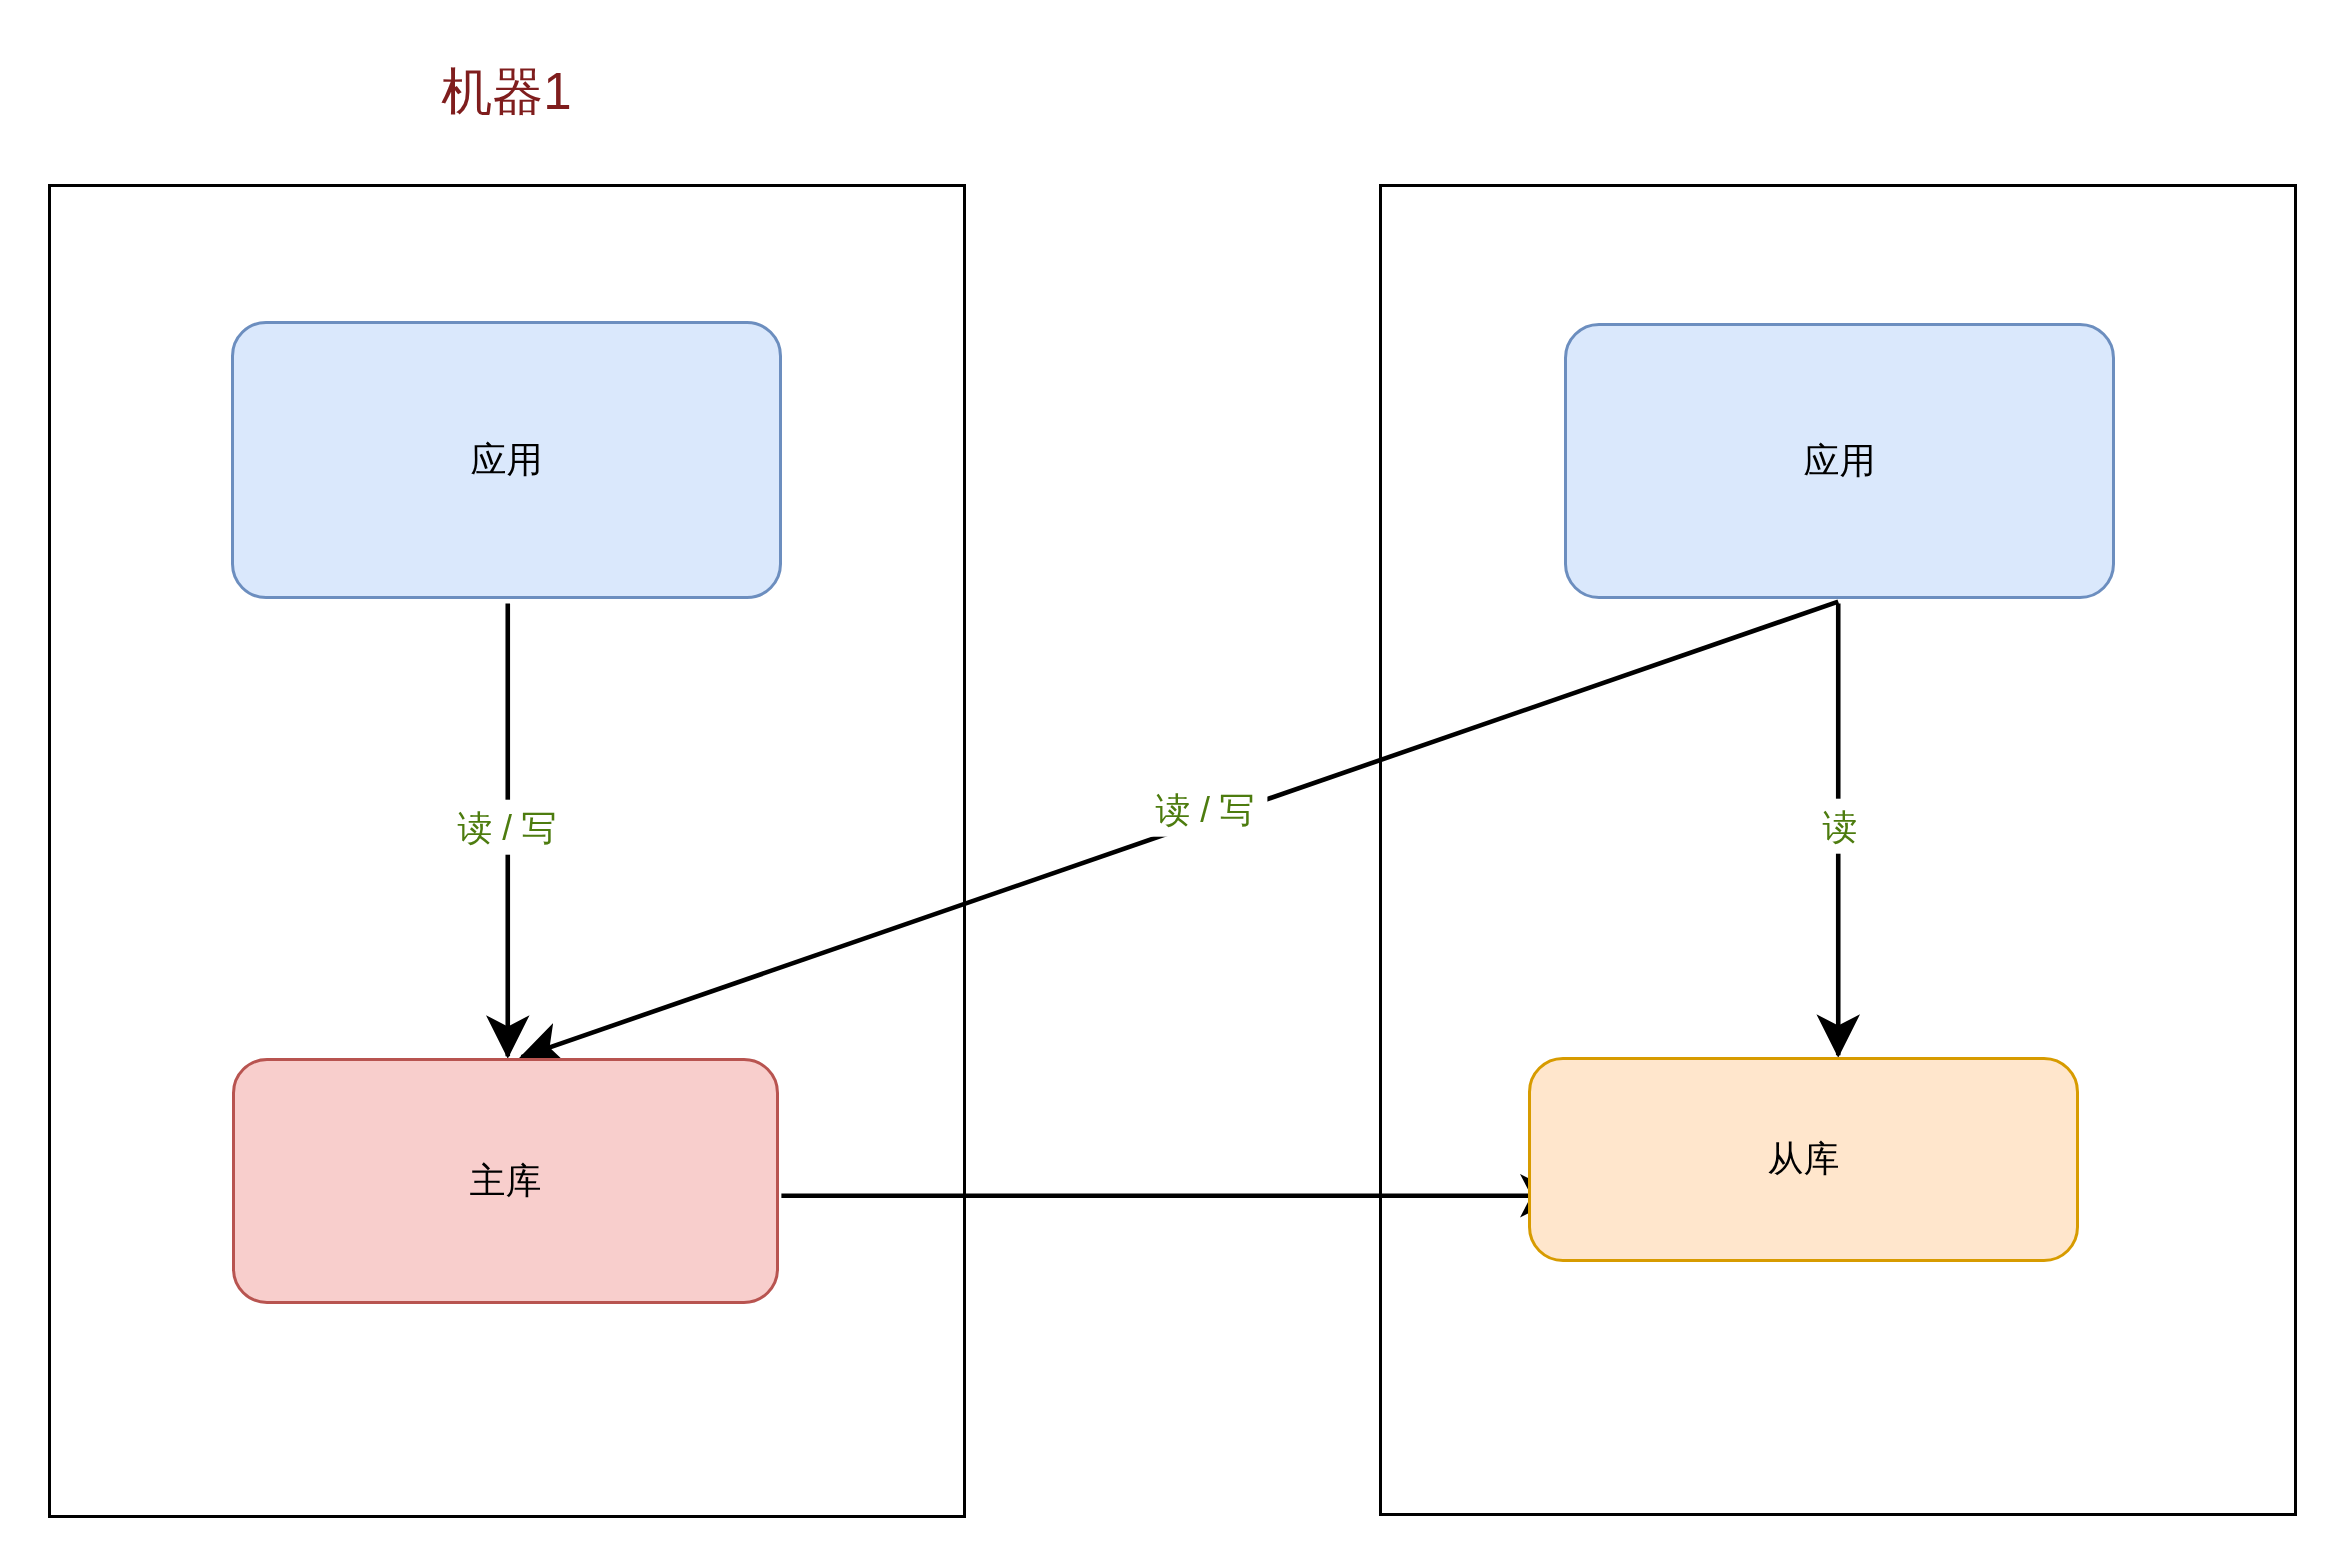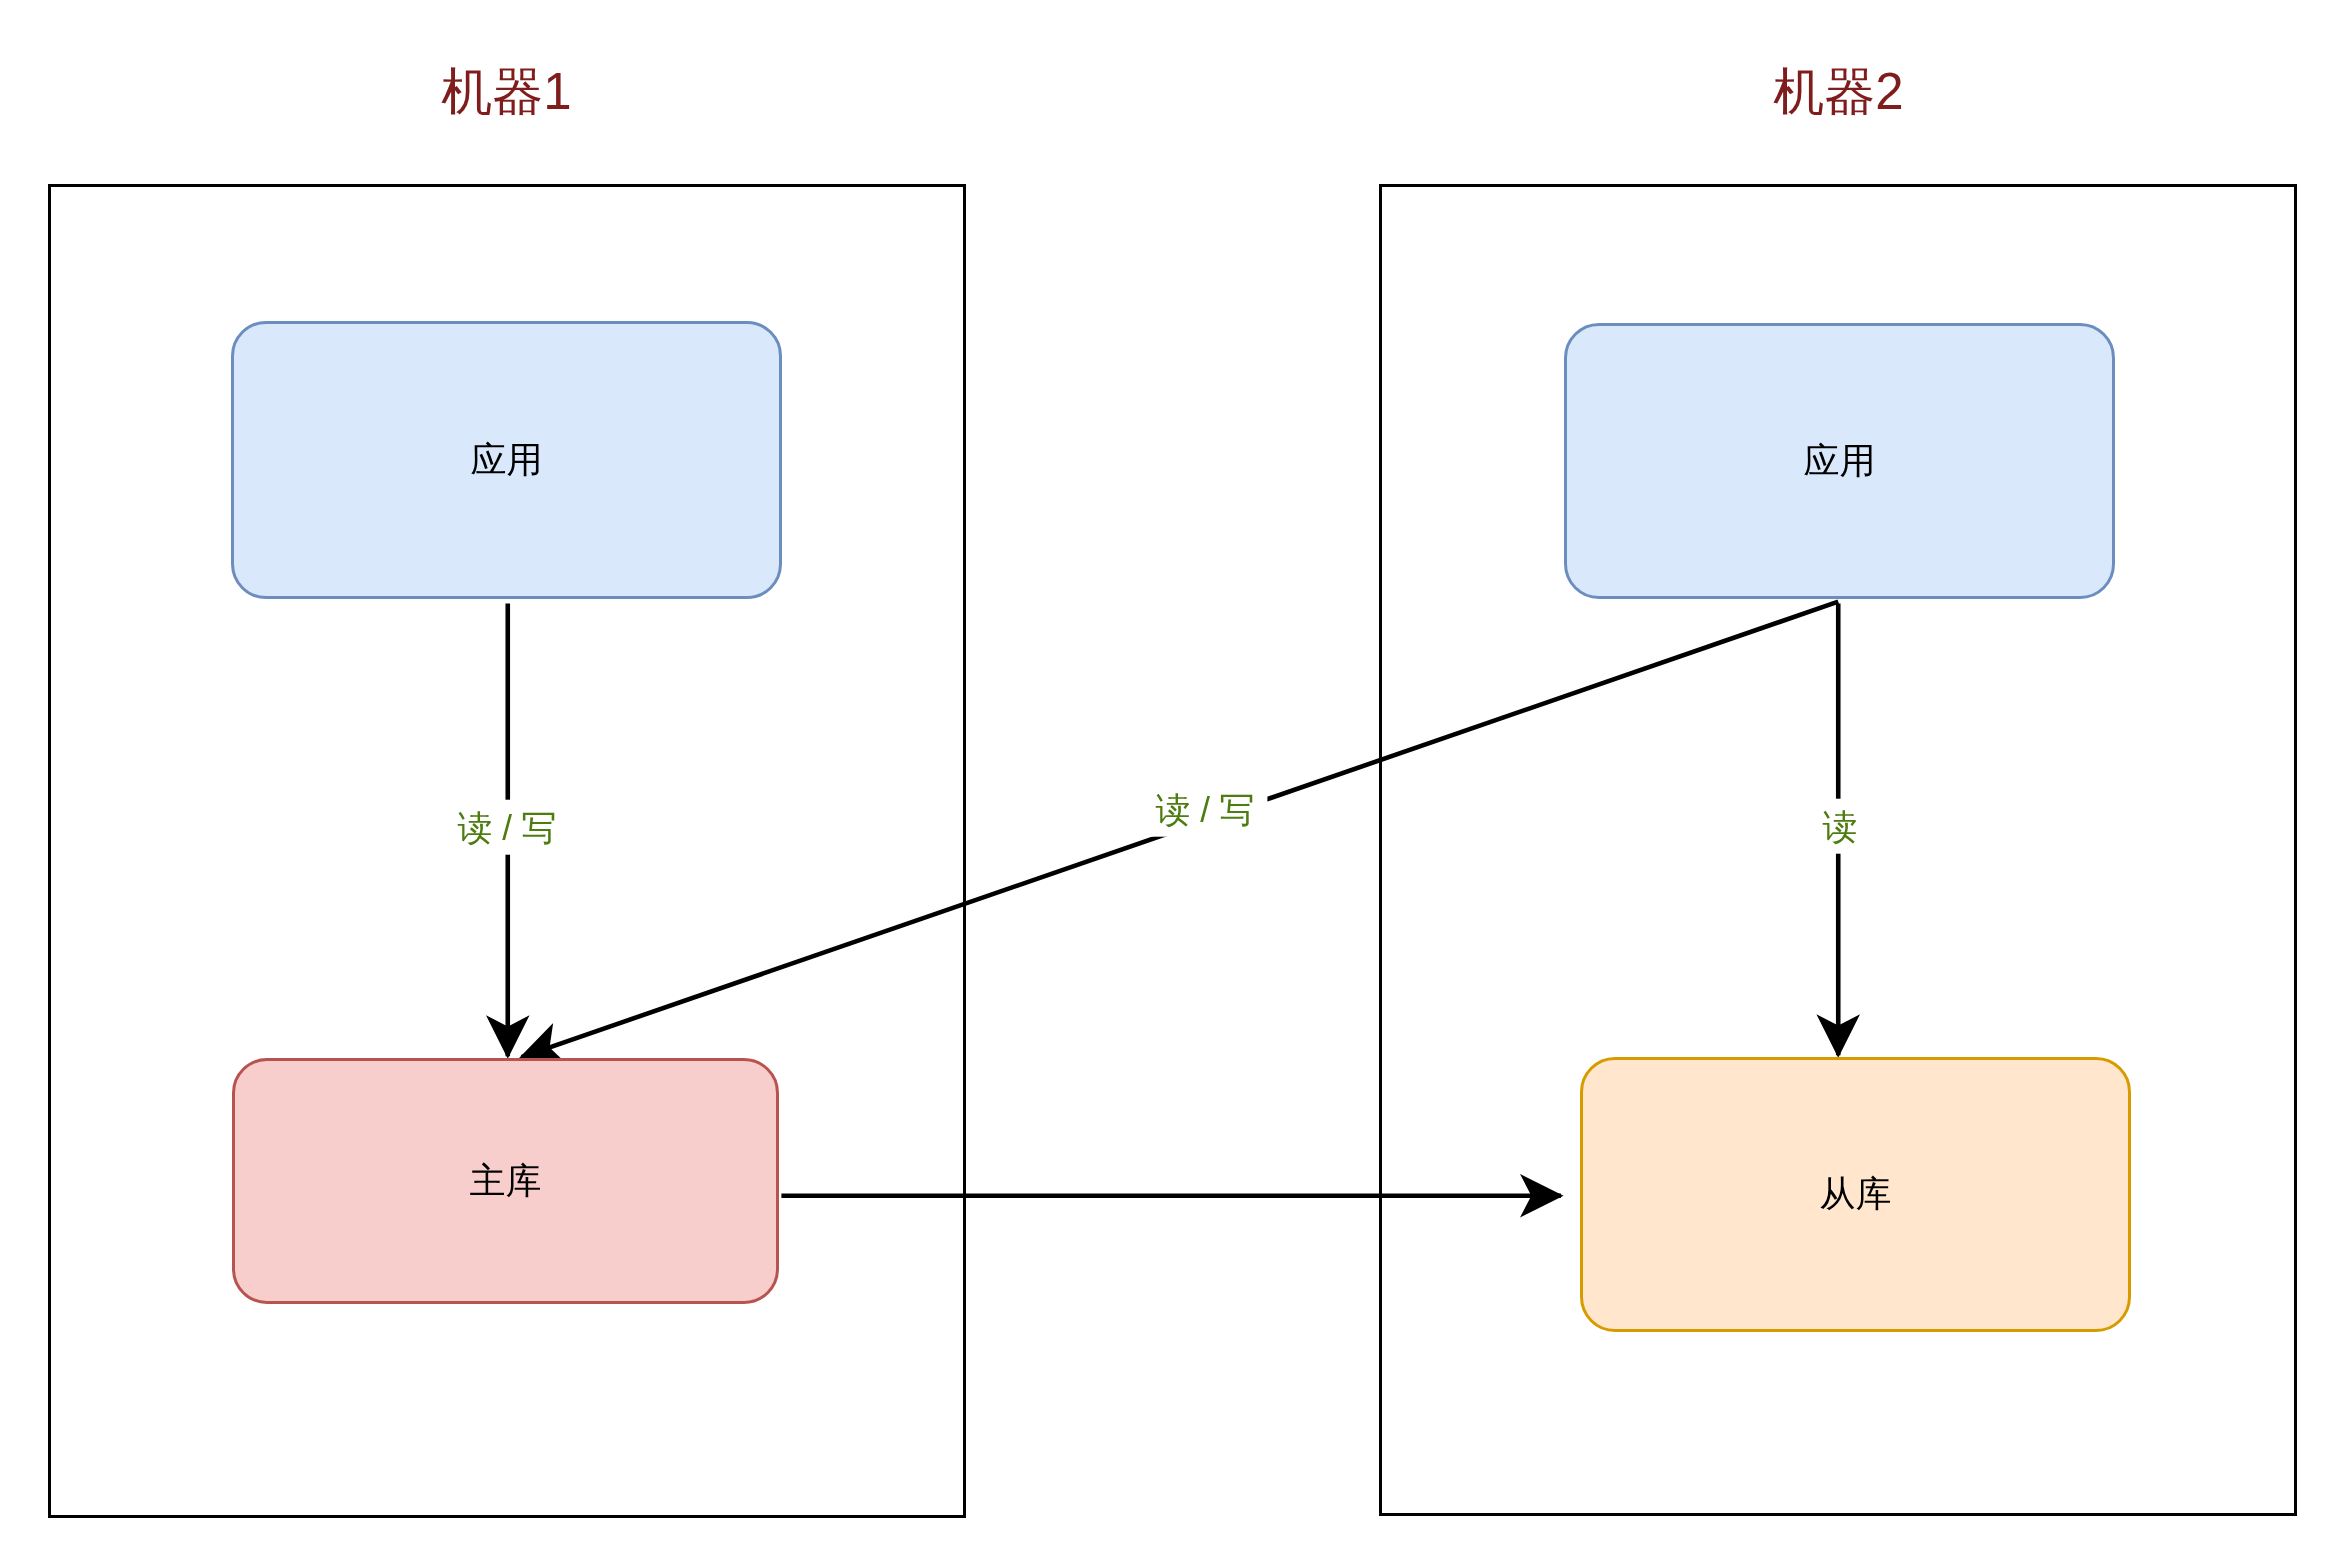--- a/index.html
+++ b/index.html
@@ -52,21 +52,21 @@
   }
   #node-app-2 {
     left: 1564px; top: 323px; width: 551px; height: 276px;
     background: #dae8fc; border: 3.7px solid #6c8ebf;
   }
   #node-master-db {
     left: 232px; top: 1058px; width: 547px; height: 246px;
     background: #f8cecc; border: 3.7px solid #b85450;
   }
   #node-slave-db {
-    left: 1580px; top: 1057px; width: 551px; height: 275px;
+    left: 1528px; top: 1057px; width: 551px; height: 205px;
     background: #ffe6cc; border: 3.7px solid #d79b00;
   }
 
   #edges-layer {
     position: absolute;
     left: 0; top: 0;
     width: 2346px;
     height: 1566px;
     pointer-events: none;
   }
@@ -97,21 +97,20 @@
       </marker>
     </defs>
     <line x1="553" y1="657" x2="553" y2="1150" stroke="#000000" stroke-width="5" marker-end="url(#arrowhead)"></line>
     <line x1="2002" y1="655" x2="568" y2="1151" stroke="#000000" stroke-width="5" marker-end="url(#arrowhead)"></line>
     <line x1="2002" y1="657" x2="2002" y2="1149" stroke="#000000" stroke-width="5" marker-end="url(#arrowhead)"></line>
     <line x1="851" y1="1302" x2="1700" y2="1302" stroke="#000000" stroke-width="5" marker-end="url(#arrowhead)"></line>
   </svg>
 
   <div class="machine-title" id="machine1-title">机器1</div>
 
-  <div class="machine-title" id="machine2-title">机器2</div>
 
   <div class="machine-container" id="machine1-container"></div>
 
   <div class="machine-container" id="machine2-container"></div>
 
   <div class="node" id="node-app-1">
     <span>应用</span>
   </div>
 
   <div class="node" id="node-app-2">

